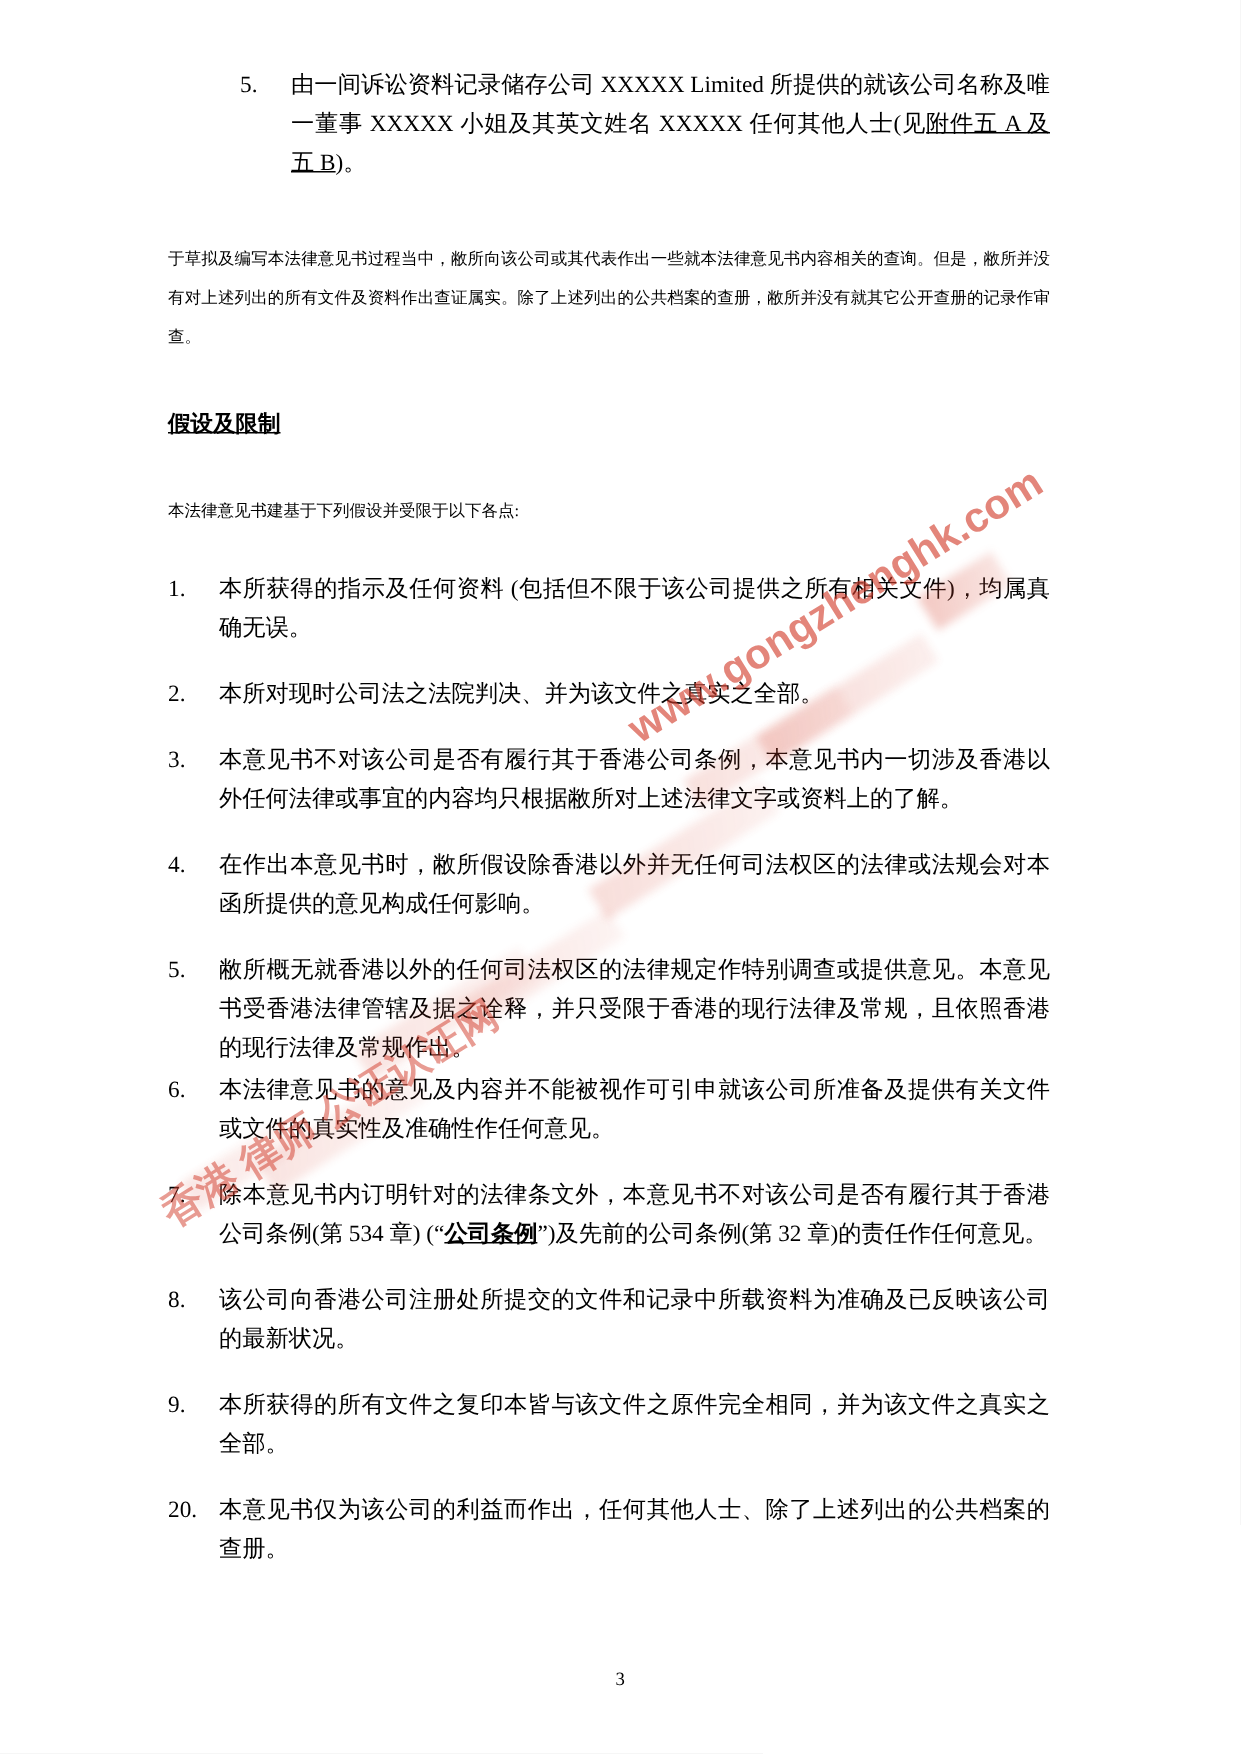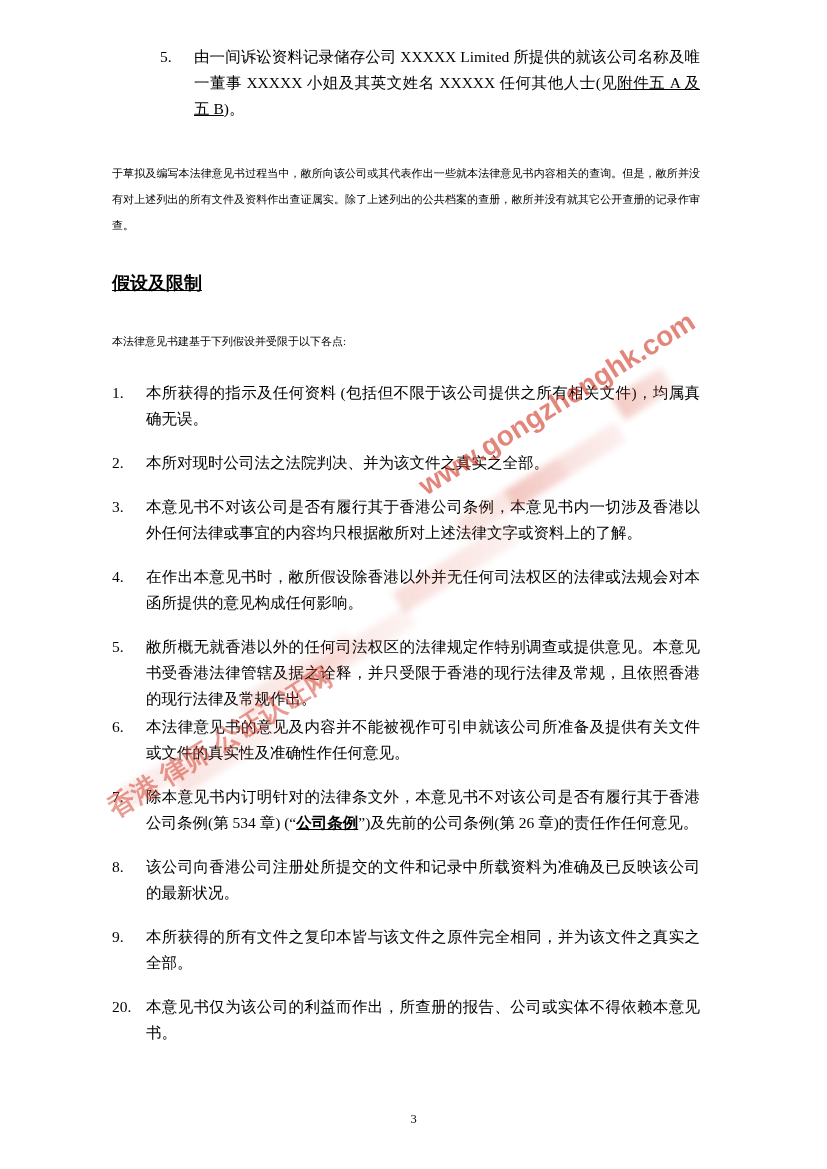--- a/index.html
+++ b/index.html
@@ -59,21 +59,21 @@
     flex: 0 0 34px;
   }
   .u {
     text-decoration: underline;
   }
   .b {
     font-weight: bold;
     text-decoration: underline;
   }
   .heading {
-    font-size: 18px;
+    font-size: 15px;
     line-height: 26px;
     font-weight: bold;
     text-decoration: underline;
     margin: 0 0 22px 0;
   }
   .pagenum {
     position: absolute;
     left: 0;
     right: 0;
     top: 1112px;
@@ -217,36 +217,36 @@
         <div class="body">敝所概无就香港以外的任何司法权区的法律规定作特别调查或提供意见。本意见书受香港法律管辖及据之诠释，并只受限于香港的现行法律及常规，且依照香港的现行法律及常规作出。</div>
       </div>
 
       <div class="numitem">
         <div class="num">6.</div>
         <div class="body">本法律意见书的意见及内容并不能被视作可引申就该公司所准备及提供有关文件或文件的真实性及准确性作任何意见。</div>
       </div>
 
       <div class="numitem">
         <div class="num">7.</div>
-        <div class="body"><span>除本意见书内订明针对的法律条文外，本意见书不对该公司是否有履行其于香港公司条例(第 534 章) (“</span><span class="b">公司条例</span><span>”)及先前的公司条例(第 26 章)的责任作任何意见。</span></div>
+        <div class="body"><span>除本意见书内订明针对的法律条文外，本意见书不对该公司是否有履行其于香港公司条例(第 534 章) (“</span><span class="b">公司条例</span><span>”)及先前的公司条例(第 32 章)的责任作任何意见。</span></div>
       </div>
 
       <div class="numitem">
         <div class="num">8.</div>
         <div class="body">该公司向香港公司注册处所提交的文件和记录中所载资料为准确及已反映该公司的最新状况。</div>
       </div>
 
       <div class="numitem">
         <div class="num">9.</div>
         <div class="body">本所获得的所有文件之复印本皆与该文件之原件完全相同，并为该文件之真实之全部。</div>
       </div>
 
       <div class="numitem">
         <div class="num">20.</div>
-        <div class="body">本意见书仅为该公司的利益而作出，所查册的报告、公司或实体不得依赖本意见书。</div>
+        <div class="body">本意见书仅为该公司的利益而作出，任何其他人士、除了上述列出的公共档案的查册。</div>
       </div>
 
 
     </div>
 
   </div>
 
   <div class="wm-layer">
     <div class="wm-block wm-b1"></div>
     <div class="wm-block wm-b2"></div>

